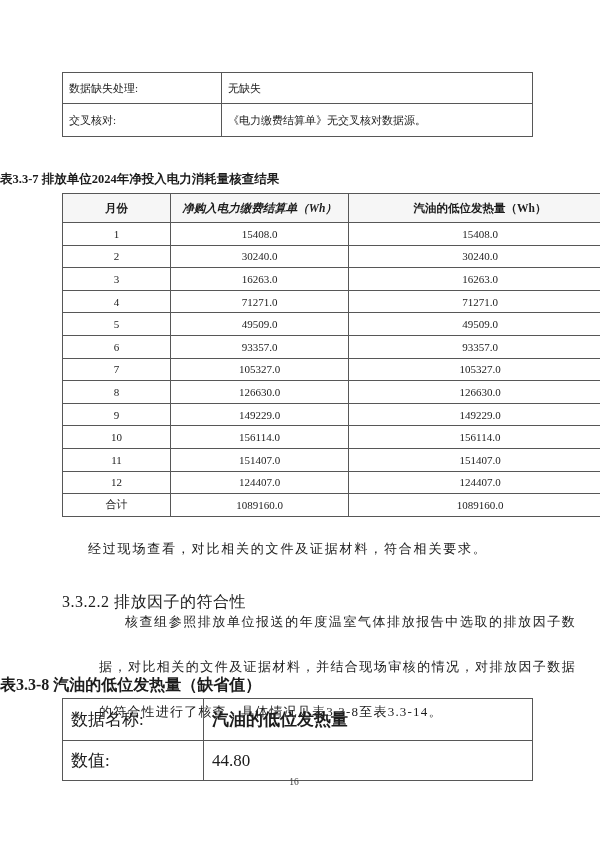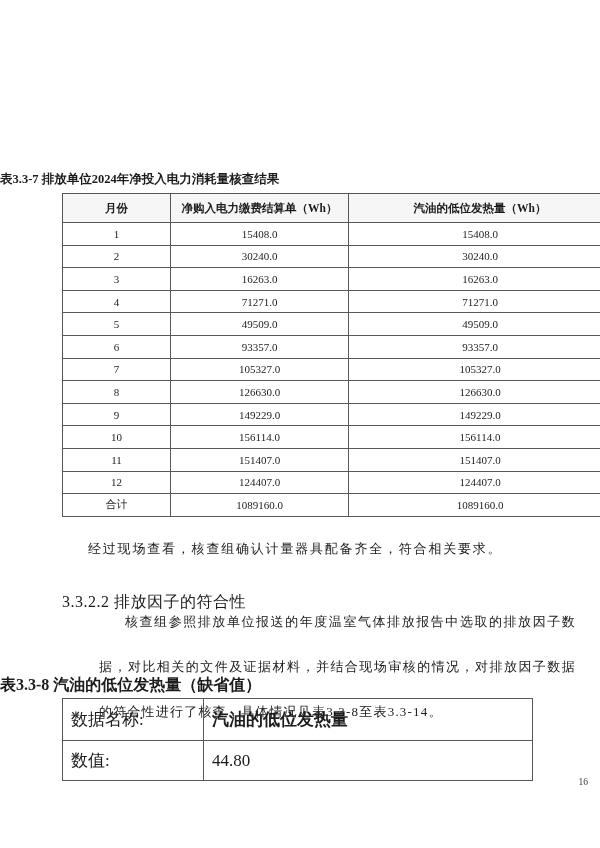--- a/index.html
+++ b/index.html
@@ -25,44 +25,52 @@
 
   .tbl-title { position: absolute; left: 0; width: 600px; text-align: left; font-weight: bold; }
   .title1 { top: 171px; font-size: 12.5px; }
   .title2 { top: 675px; font-size: 16px; }
 
   
   .t2 { position: absolute; left: 62px; top: 193px; width: 550px; }
   .t2 th { height: 28px; font-size: 11.5px; font-weight: bold; text-align: center; background: #f6f6f6; padding: 0; }
   .t2 td { height: 21.6px; font-size: 11px; text-align: center; padding: 0; }
   .t2 .c1 { width: 107px; }
-  .t2 .c2 { width: 177px; }
+  .t2 .c2 { width: 177px; font-style: italic; }
 
   .para { position: absolute; left: 62px; width: 477px; font-size: 13px; }
   .para1 { top: 527px; letter-spacing: 1.8px; text-indent: 26px; line-height: 18px; }
   .heading { position: absolute; left: 62px; top: 592px; font-size: 16px; font-weight: normal; letter-spacing: 0.5px; }
   .para2 { top: 586px; line-height: 45px; letter-spacing: 1.2px; text-indent: 26px; text-align: justify; margin-left: 37px; }
 
   
   .t3 { position: absolute; left: 62px; top: 698px; width: 471px; }
   .t3 td { font-size: 17px; padding: 6px 8px; vertical-align: middle; }
   .t3 .lab { width: 124px; }
   .t3 tr.r1 td { height: 29px; }
   .t3 tr.r2 td { height: 27px; }
   .t3 .bold-val { font-weight: bold; }
 
-  .pageno { position: absolute; left: 0; top: 777px; width: 588px; text-align: right; font-size: 9.5px; color: #3a3a3a; }
+  .pageno { position: absolute; left: 0; top: 777px; width: 588px; text-align: center; font-size: 9.5px; color: #3a3a3a; }
 </style>
 </head>
 <body>
 
 <div class="page">
 
   <table class="t1">
     <tbody>
+        <tr class="r1">
+      <td class="lab">数据缺失处理:</td>
+      <td>无缺失</td>
+    </tr>
+    <tr class="r2">
+      <td class="lab">交叉核对:</td>
+      <td>《电力缴费结算单》无交叉核对数据源。</td>
+    </tr>
   </tbody>
     </table>
 
   <div class="tbl-title title1">表3.3-7 排放单位2024年净投入电力消耗量核查结果</div>
 
   <table class="t2">
     <thead>
       <tr>
         <th class="c1">月份</th>
         <th class="c2">净购入电力缴费结算单（Wh）</th>
@@ -131,21 +139,21 @@
         <td>124407.0</td>
       </tr>
       <tr>
         <td>合计</td>
         <td>1089160.0</td>
         <td>1089160.0</td>
       </tr>
     </tbody>
   </table>
 
-  <p class="para para1">经过现场查看，核查组确认计量器具配备齐全，符合相关要求。</p>
+  <p class="para para1">经过现场查看，对比相关的文件及证据材料，符合相关要求。</p>
 
   <div class="heading">3.3.2.2 排放因子的符合性</div>
 
   <p class="para para2">核查组参照排放单位报送的年度温室气体排放报告中选取的排放因子数据，对比相关的文件及证据材料，并结合现场审核的情况，对排放因子数据的符合性进行了核查，具体情况见表3.3-8至表3.3-14。</p>
 
   <div class="tbl-title title2">表3.3-8 汽油的低位发热量（缺省值）</div>
 
   <table class="t3">
     <tbody>
         <tr class="r1">

